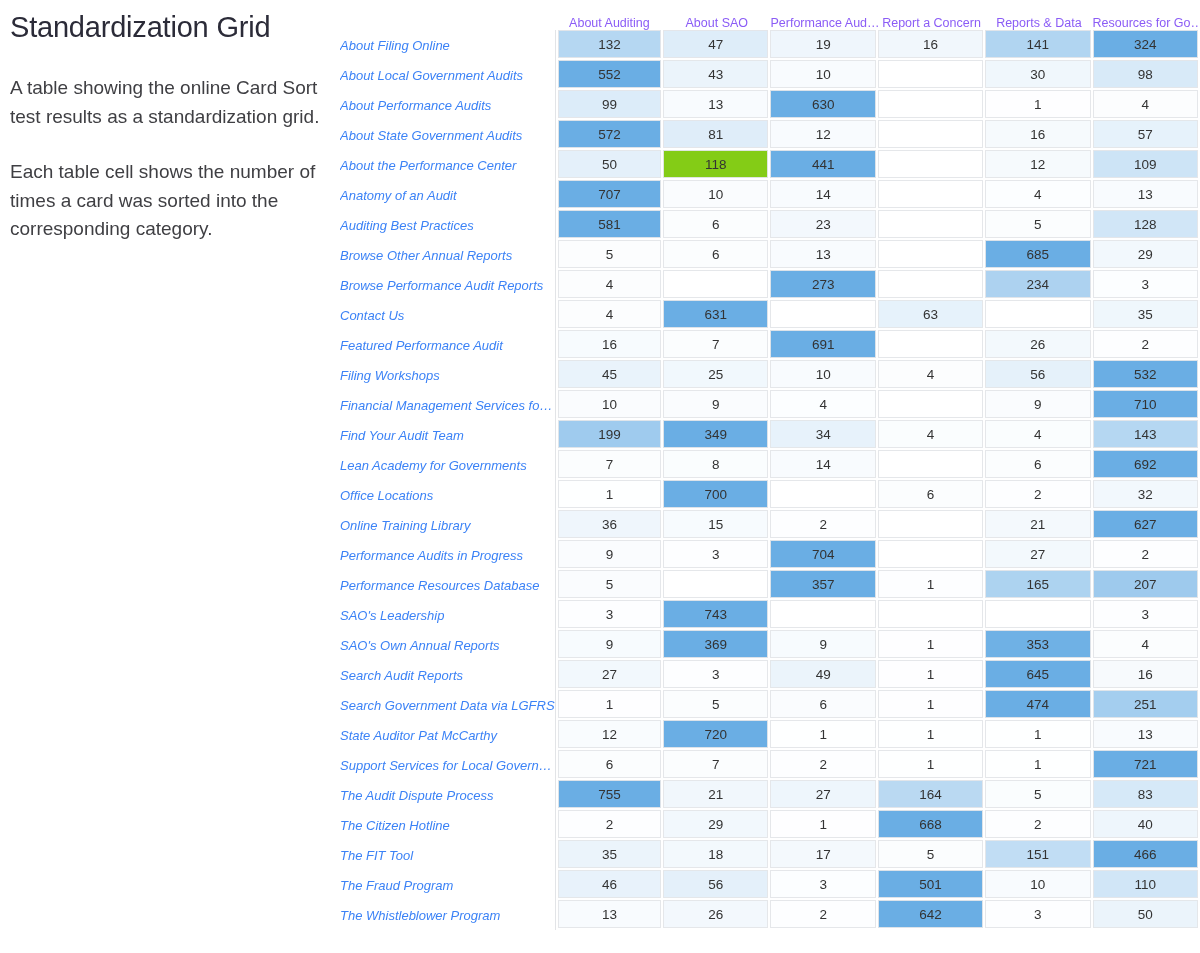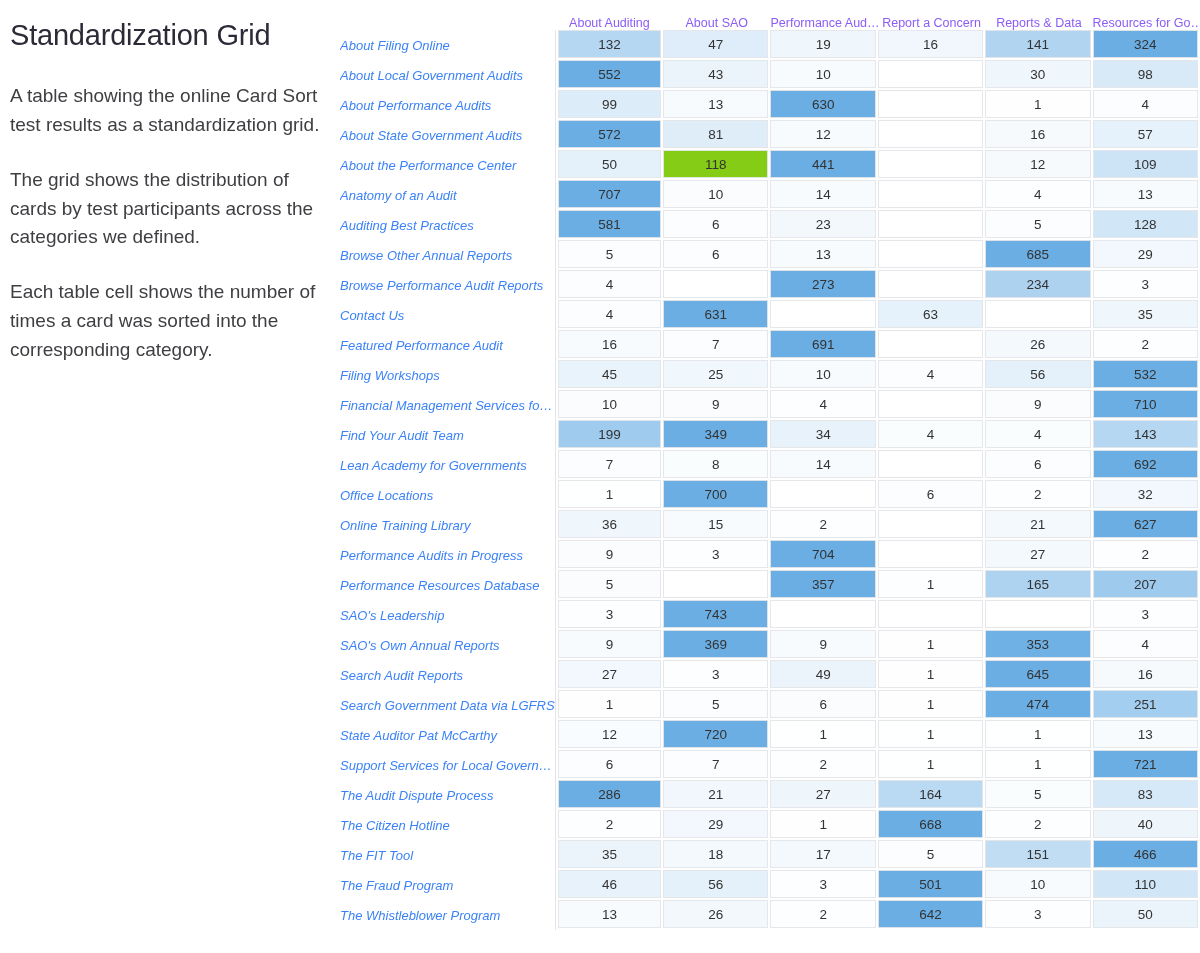--- a/index.html
+++ b/index.html
@@ -13,21 +13,21 @@
     font-family: "Liberation Sans", sans-serif;
     color: #3b3b3b;
     overflow: hidden;
     position: relative;
   }
 
   
   #left-panel {
     position: absolute;
     left: 0;
-    top: 8px;
+    top: 0;
     width: 340px;
     padding: 10px 18px 0 10px;
     box-sizing: border-box;
   }
   #page-title {
     font-size: 29px;
     font-weight: 400;
     letter-spacing: -0.2px;
     color: #2b2b38;
     margin: 2px 0 30px 0;
@@ -114,21 +114,20 @@
   
   col.c-label { width: 215px; }
   col.c-data  { width: 107px; }
 </style>
 </head>
 <body>
 
 <div id="left-panel">
   <h1 id="page-title">Standardization Grid</h1>
   <p class="desc-para">A table showing the online Card Sort test results as a standardization grid.</p>
-  <p class="desc-para">The grid shows the distribution of cards by test participants across the categories we defined.</p>
   <p class="desc-para">Each table cell shows the number of times a card was sorted into the corresponding category.</p>
 </div>
 
 <div id="grid-wrap">
   <table id="standardization-grid">
     <colgroup>
       <col class="c-label">
       <col class="c-data">
         <col class="c-data">
         <col class="c-data">
@@ -370,21 +369,21 @@
           <td class="row-label">Support Services for Local Govern…</td>
           <td class="cell first-data" style="background-color: rgb(251, 253, 254);">6</td>
           <td class="cell" style="background-color: rgb(251, 253, 254);">7</td>
           <td class="cell" style="background-color: rgb(253, 254, 255);">2</td>
           <td class="cell" style="background-color: rgb(254, 255, 255);">1</td>
           <td class="cell" style="background-color: rgb(254, 255, 255);">1</td>
           <td class="cell" style="background-color: rgb(106, 174, 228);">721</td>
         </tr>
         <tr>
           <td class="row-label">The Audit Dispute Process</td>
-          <td class="cell first-data" style="background-color: rgb(106, 174, 228);">286</td>
+          <td class="cell first-data" style="background-color: rgb(106, 174, 228);">755</td>
           <td class="cell" style="background-color: rgb(241, 247, 252);">21</td>
           <td class="cell" style="background-color: rgb(238, 246, 252);">27</td>
           <td class="cell" style="background-color: rgb(186, 217, 242);">164</td>
           <td class="cell" style="background-color: rgb(250, 253, 254);">5</td>
           <td class="cell" style="background-color: rgb(214, 233, 248);">83</td>
         </tr>
         <tr>
           <td class="row-label">The Citizen Hotline</td>
           <td class="cell first-data" style="background-color: rgb(253, 254, 255);">2</td>
           <td class="cell" style="background-color: rgb(242, 248, 253);">29</td>

